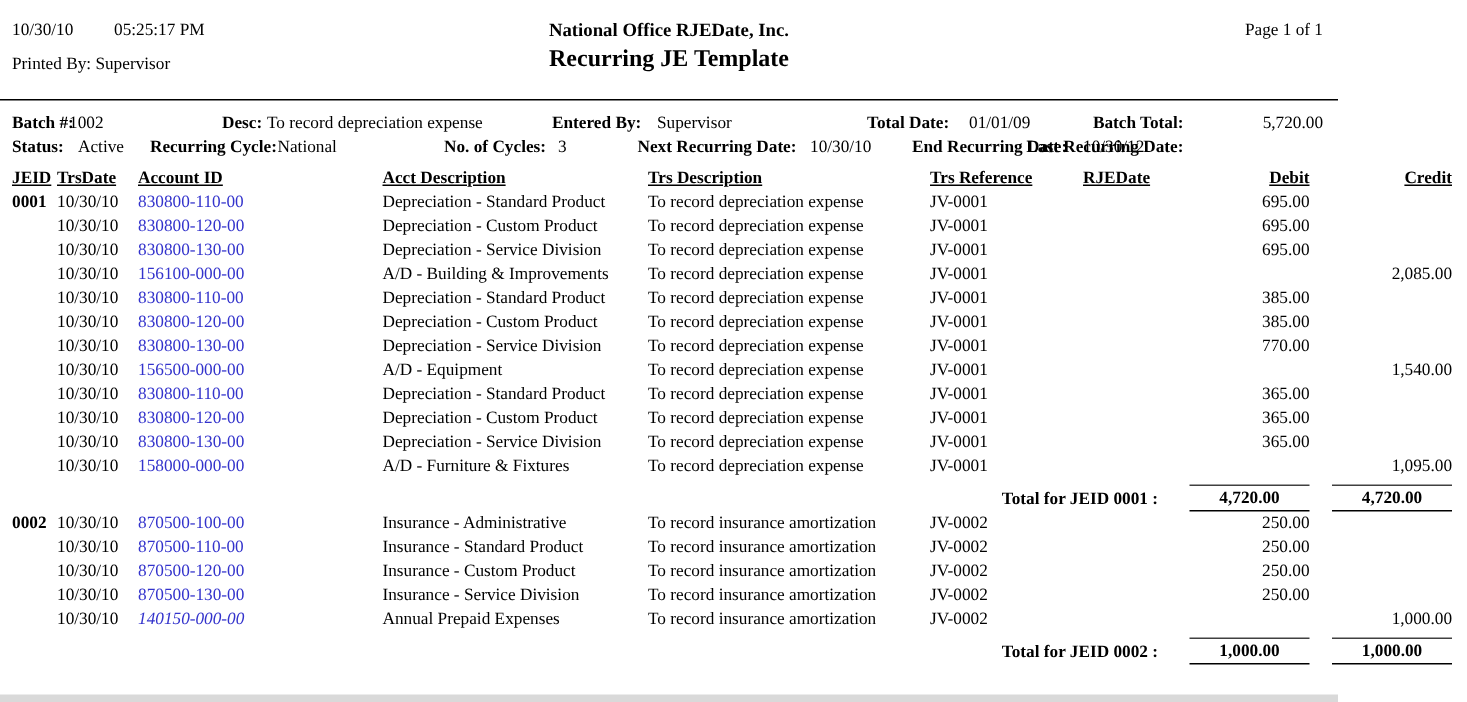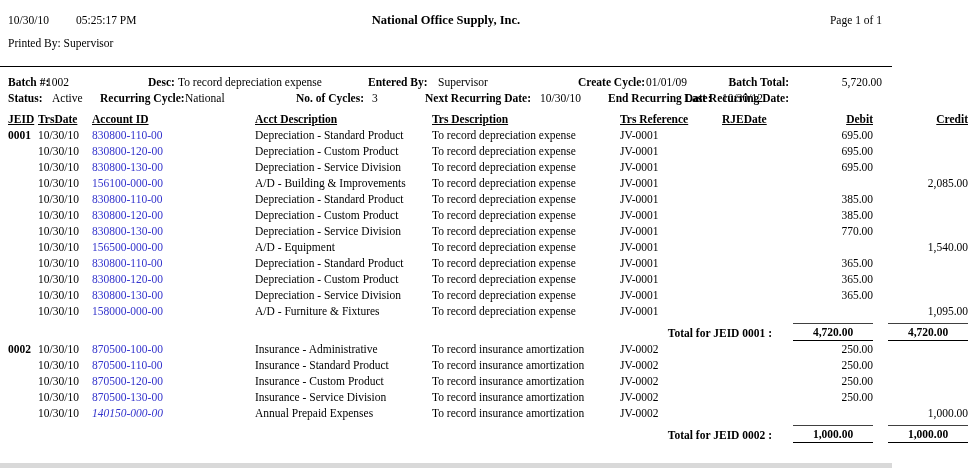--- a/index.html
+++ b/index.html
@@ -52,33 +52,34 @@
 
 <div class="report-page">
 
   <header class="page-header">
     <span class="ph-date">10/30/10</span>
     <span class="ph-time">05:25:17 PM</span>
     <div class="ph-printed">
       <span>Printed By:</span>
       <span>Supervisor</span>
     </div>
-    <div class="ph-company">National Office Supply, Inc.</div>
+    <div class="ph-company">National Office RJEDate, Inc.</div>
+    <div class="ph-title">Recurring JE Template</div>
     <span class="ph-page">Page 1 of 1</span>
   </header>
 
   <div class="batch-info">
 
     <span class="lbl" style="left:8px;top:1px">Batch #:</span>
     <span style="left:46px;top:1px">1002</span>
     <span class="lbl" style="left:148px;top:1px">Desc:</span>
     <span style="left:178px;top:1px">To record depreciation expense</span>
     <span class="lbl" style="left:368px;top:1px">Entered By:</span>
     <span style="left:438px;top:1px">Supervisor</span>
-    <span class="lbl" style="left:578px;top:1px">Create Cycle:</span>
+    <span class="lbl" style="left:578px;top:1px">Total Date:</span>
     <span style="left:646px;top:1px">01/01/09</span>
     <span class="lbl" style="right:103px;top:1px">Batch Total:</span>
     <span style="right:10px;top:1px">5,720.00</span>
 
     <span class="lbl" style="left:8px;top:17px">Status:</span>
     <span style="left:52px;top:17px">Active</span>
     <span class="lbl" style="left:100px;top:17px">Recurring Cycle:</span>
     <span style="left:185px;top:17px">National</span>
     <span class="lbl" style="left:296px;top:17px">No. of Cycles:</span>
     <span style="left:372px;top:17px">3</span>

